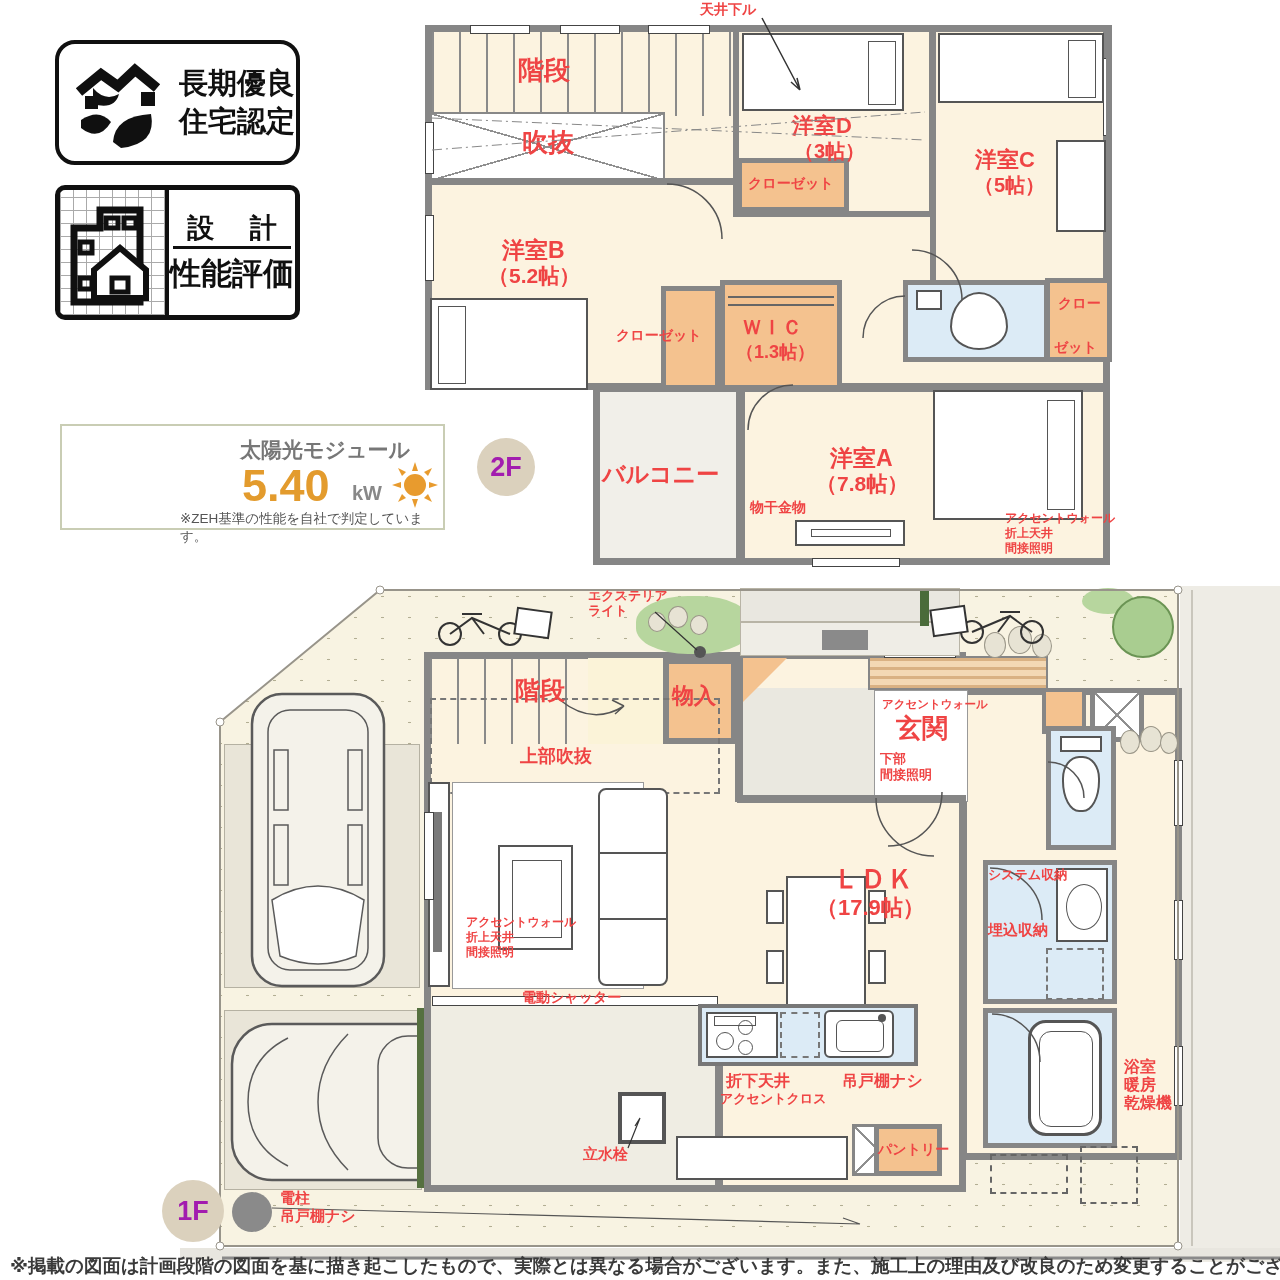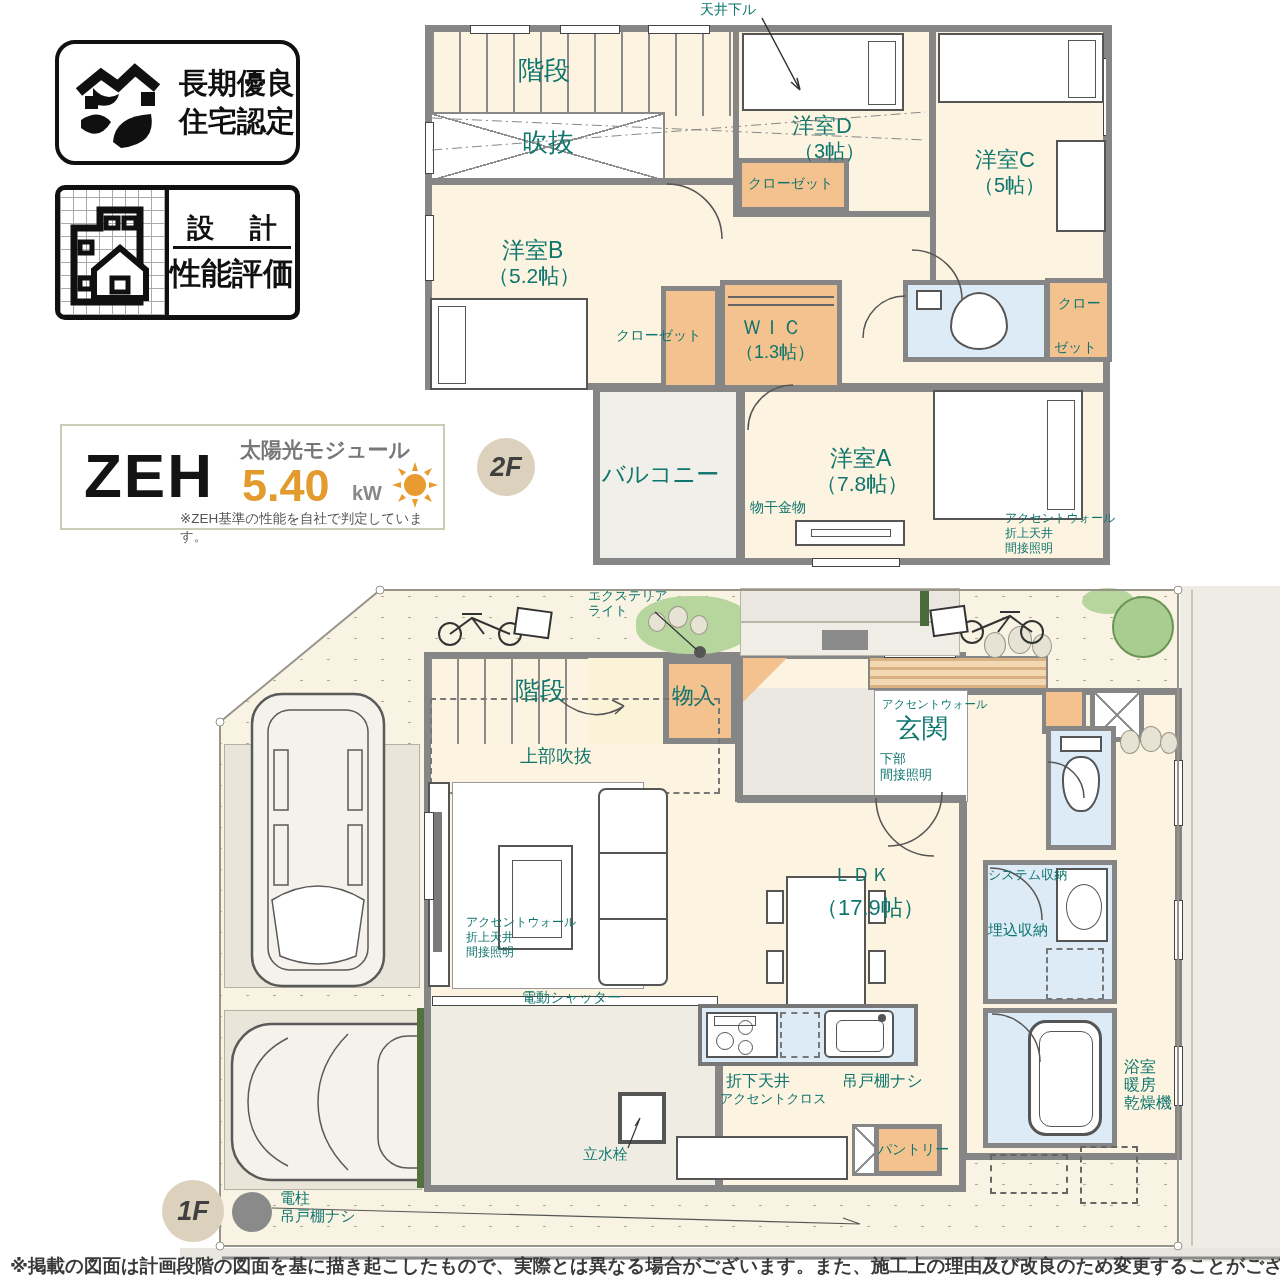--- a/index.html
+++ b/index.html
@@ -9,34 +9,34 @@
   .room{position:absolute;box-sizing:border-box;background:#fcf3e0;border:6px solid #868686;}
   .bd7{border-width:7px;}
   .bd5{border-width:5px;}
   .bd4{border-width:4px;}
   .orange{background:#f4c28f;}
   .blue{background:#dcebf6;}
   .whitebg{background:#fff;}
   .grayfloor{background:#f1efe9;}
   .wall{position:absolute;background:#868686;}
   .furn{position:absolute;background:#fff;border:2px solid #555;box-sizing:border-box;}
-  .lbl{position:absolute;font-weight:400;white-space:nowrap;line-height:1.12;color:#0f766e;}
+  .lbl{position:absolute;font-weight:700;white-space:nowrap;line-height:1.12;color:#ef4444;}
   .treads{background-image:repeating-linear-gradient(90deg,#8a8a8a 0 2px,transparent 2px 27px);}
   .xh{background-image:
       linear-gradient(to top right,transparent calc(50% - 0.8px),#8f8f8f calc(50% - 0.8px) calc(50% + 0.8px),transparent calc(50% + 0.8px)),
       linear-gradient(to bottom right,transparent calc(50% - 0.8px),#8f8f8f calc(50% - 0.8px) calc(50% + 0.8px),transparent calc(50% + 0.8px));}
   .xhl{background-image:
       linear-gradient(to top right,transparent calc(50% - 0.7px),#b9b2a0 calc(50% - 0.7px) calc(50% + 0.7px),transparent calc(50% + 0.7px)),
       linear-gradient(to bottom right,transparent calc(50% - 0.7px),#b9b2a0 calc(50% - 0.7px) calc(50% + 0.7px),transparent calc(50% + 0.7px));}
   .dots{background-image:radial-gradient(#b3ae93 1px,transparent 1.3px);background-size:27px 21px;}
   .window{position:absolute;background:#fff;border:1px solid #444;box-sizing:border-box;}
   .dashbox{position:absolute;border:2px dashed #777;box-sizing:border-box;background:transparent;}
   .stone{position:absolute;background:#e7e3d4;border:1px solid #9a9688;border-radius:50%;box-sizing:border-box;}
   .circlebadge{position:absolute;background:#dbd1bd;border-radius:50%;display:flex;align-items:center;justify-content:center;
-               font-size:27px;font-weight:600;color:#404040;font-style:italic;}
+               font-size:27px;font-weight:600;color:#a21caf;}
   .stripes{background-image:repeating-linear-gradient(0deg,#d9b183 0 3px,#f3d8b4 3px 9px);border:2px solid #868686;box-sizing:border-box;}
   .pipe{position:absolute;border-top:2px solid #666;border-bottom:2px solid #666;height:6px;}
   
   .cert1{position:absolute;left:55px;top:40px;width:245px;height:125px;border:4px solid #101010;border-radius:20px;
          display:flex;align-items:center;background:#fff;box-sizing:border-box;}
   .cert1 .txt{font-size:29px;font-weight:700;line-height:1.3;color:#101010;}
   .cert2{position:absolute;left:55px;top:185px;width:245px;height:135px;border:5px solid #101010;border-radius:10px;
          display:flex;background:#fff;box-sizing:border-box;overflow:hidden;}
   .cert2 .gridcell{width:105px;height:100%;border-right:4px solid #101010;position:relative;
          background-image:repeating-linear-gradient(0deg,#aaa 0 1px,transparent 1px 13px),
@@ -84,21 +84,20 @@
         <rect x="46" y="80" width="16" height="14" fill="none" stroke="#101010" stroke-width="5"></rect>
       </svg>
     </div>
     <div class="txtcell">
       <div class="t1">設 計</div>
       <div class="t2">性能評価</div>
     </div>
   </div>
 
   <div class="zeh">
-    <div class="big">ZEH</div>
     <div class="mod">太陽光モジュール</div>
     <div class="val">5.40</div>
     <div class="unit">kW</div>
     <svg class="abs" style="left:330px;top:36px" width="46" height="46" viewBox="0 0 46 46">
       <circle cx="23" cy="23" r="11" fill="#e89b2e"></circle>
       <g fill="#e89b2e">
         <polygon points="23,0 26,9 20,9"></polygon>
           <polygon points="23,46 26,37 20,37"></polygon>
         <polygon points="0,23 9,20 9,26"></polygon>
           <polygon points="46,23 37,20 37,26"></polygon>
@@ -347,21 +346,21 @@
 
   <div class="lbl" style="left:588px;top:589px;font-size:13px">エクステリア</div>
   <div class="lbl" style="left:588px;top:604px;font-size:13px">ライト</div>
   <div class="lbl" style="left:515px;top:676px;font-size:25px">階段</div>
   <div class="lbl" style="left:672px;top:684px;font-size:22px">物入</div>
   <div class="lbl" style="left:520px;top:746px;font-size:18px">上部吹抜</div>
   <div class="lbl" style="left:882px;top:698px;font-size:11.5px">アクセントウォール</div>
   <div class="lbl" style="left:896px;top:714px;font-size:26px">玄関</div>
   <div class="lbl" style="left:880px;top:752px;font-size:13px">下部</div>
   <div class="lbl" style="left:880px;top:768px;font-size:13px">間接照明</div>
-  <div class="lbl" style="left:833px;top:864px;font-size:19px">ＬＤＫ</div>
+  <div class="lbl" style="left:833px;top:864px;font-size:27px">ＬＤＫ</div>
   <div class="lbl" style="left:816px;top:896px;font-size:22px">（17.9帖）</div>
   <div class="lbl" style="left:466px;top:916px;font-size:12px">アクセントウォール</div>
   <div class="lbl" style="left:466px;top:931px;font-size:12px">折上天井</div>
   <div class="lbl" style="left:466px;top:946px;font-size:12px">間接照明</div>
   <div class="lbl" style="left:522px;top:990px;font-size:14px">電動シャッター</div>
   <div class="lbl" style="left:726px;top:1072px;font-size:16px">折下天井</div>
   <div class="lbl" style="left:720px;top:1092px;font-size:13px">アクセントクロス</div>
   <div class="lbl" style="left:842px;top:1072px;font-size:16px">吊戸棚ナシ</div>
   <div class="lbl" style="left:583px;top:1146px;font-size:15px">立水栓</div>
   <div class="lbl" style="left:878px;top:1142px;font-size:14px">パントリー</div>

